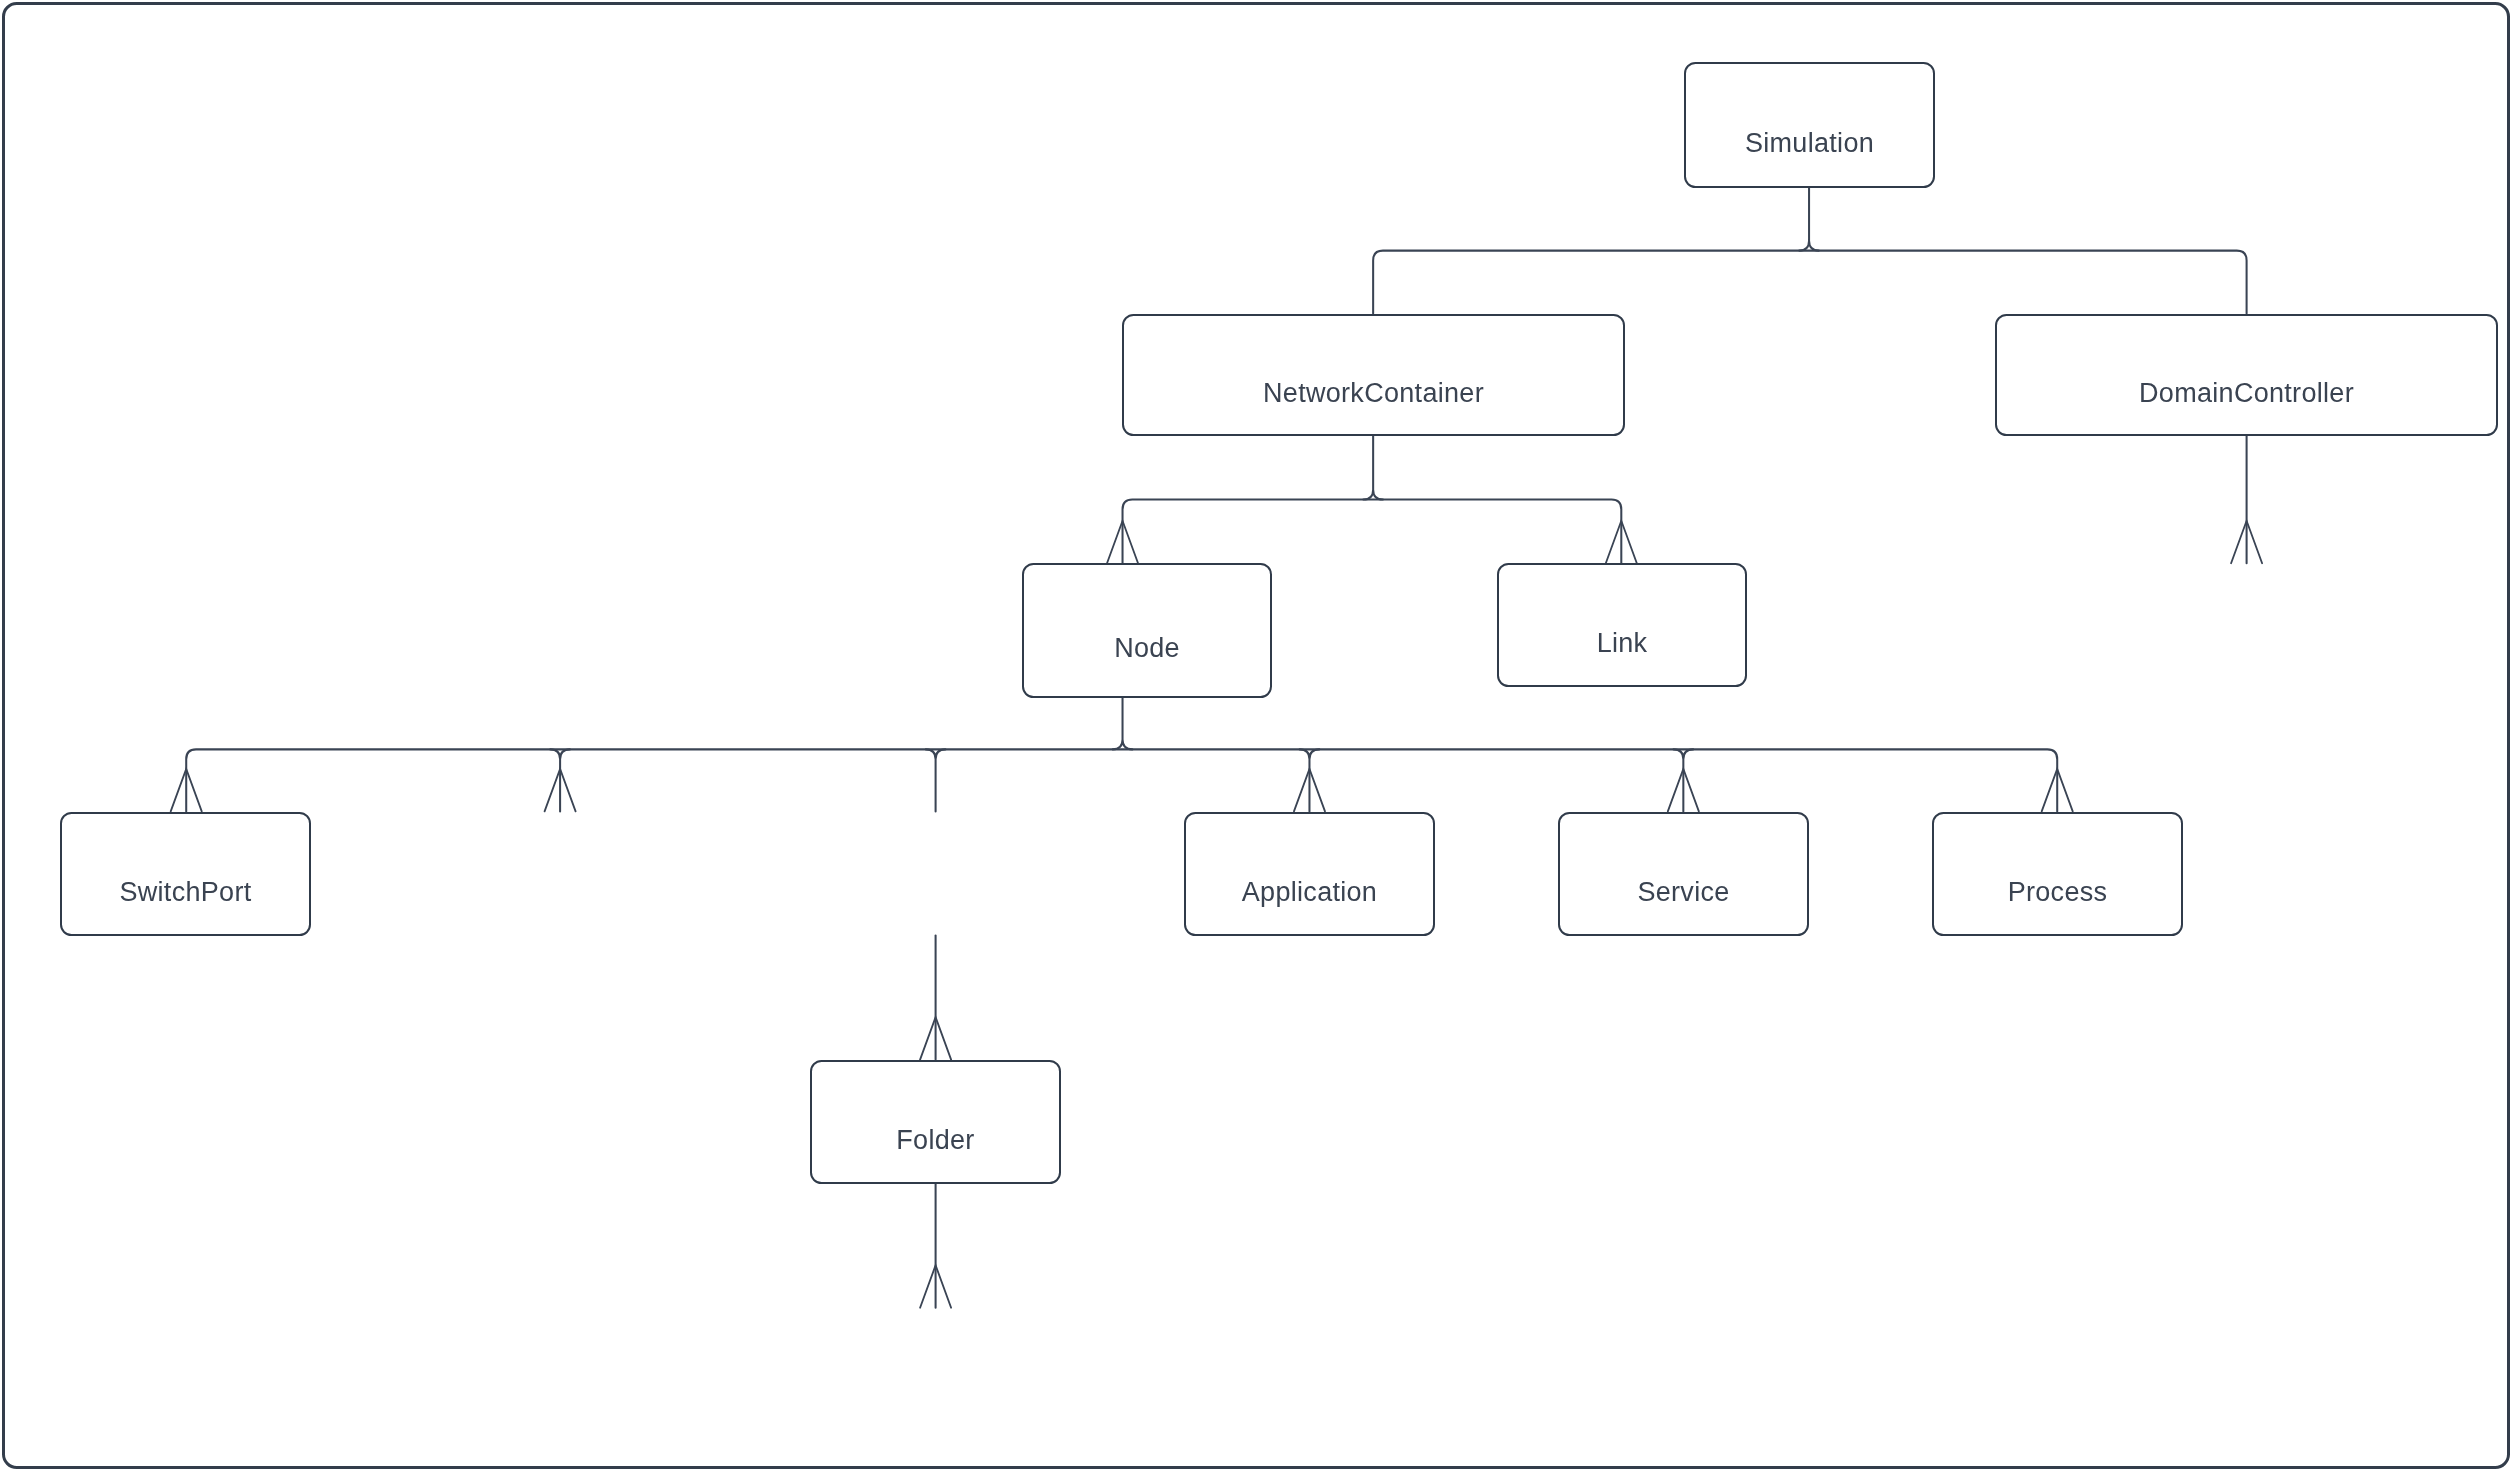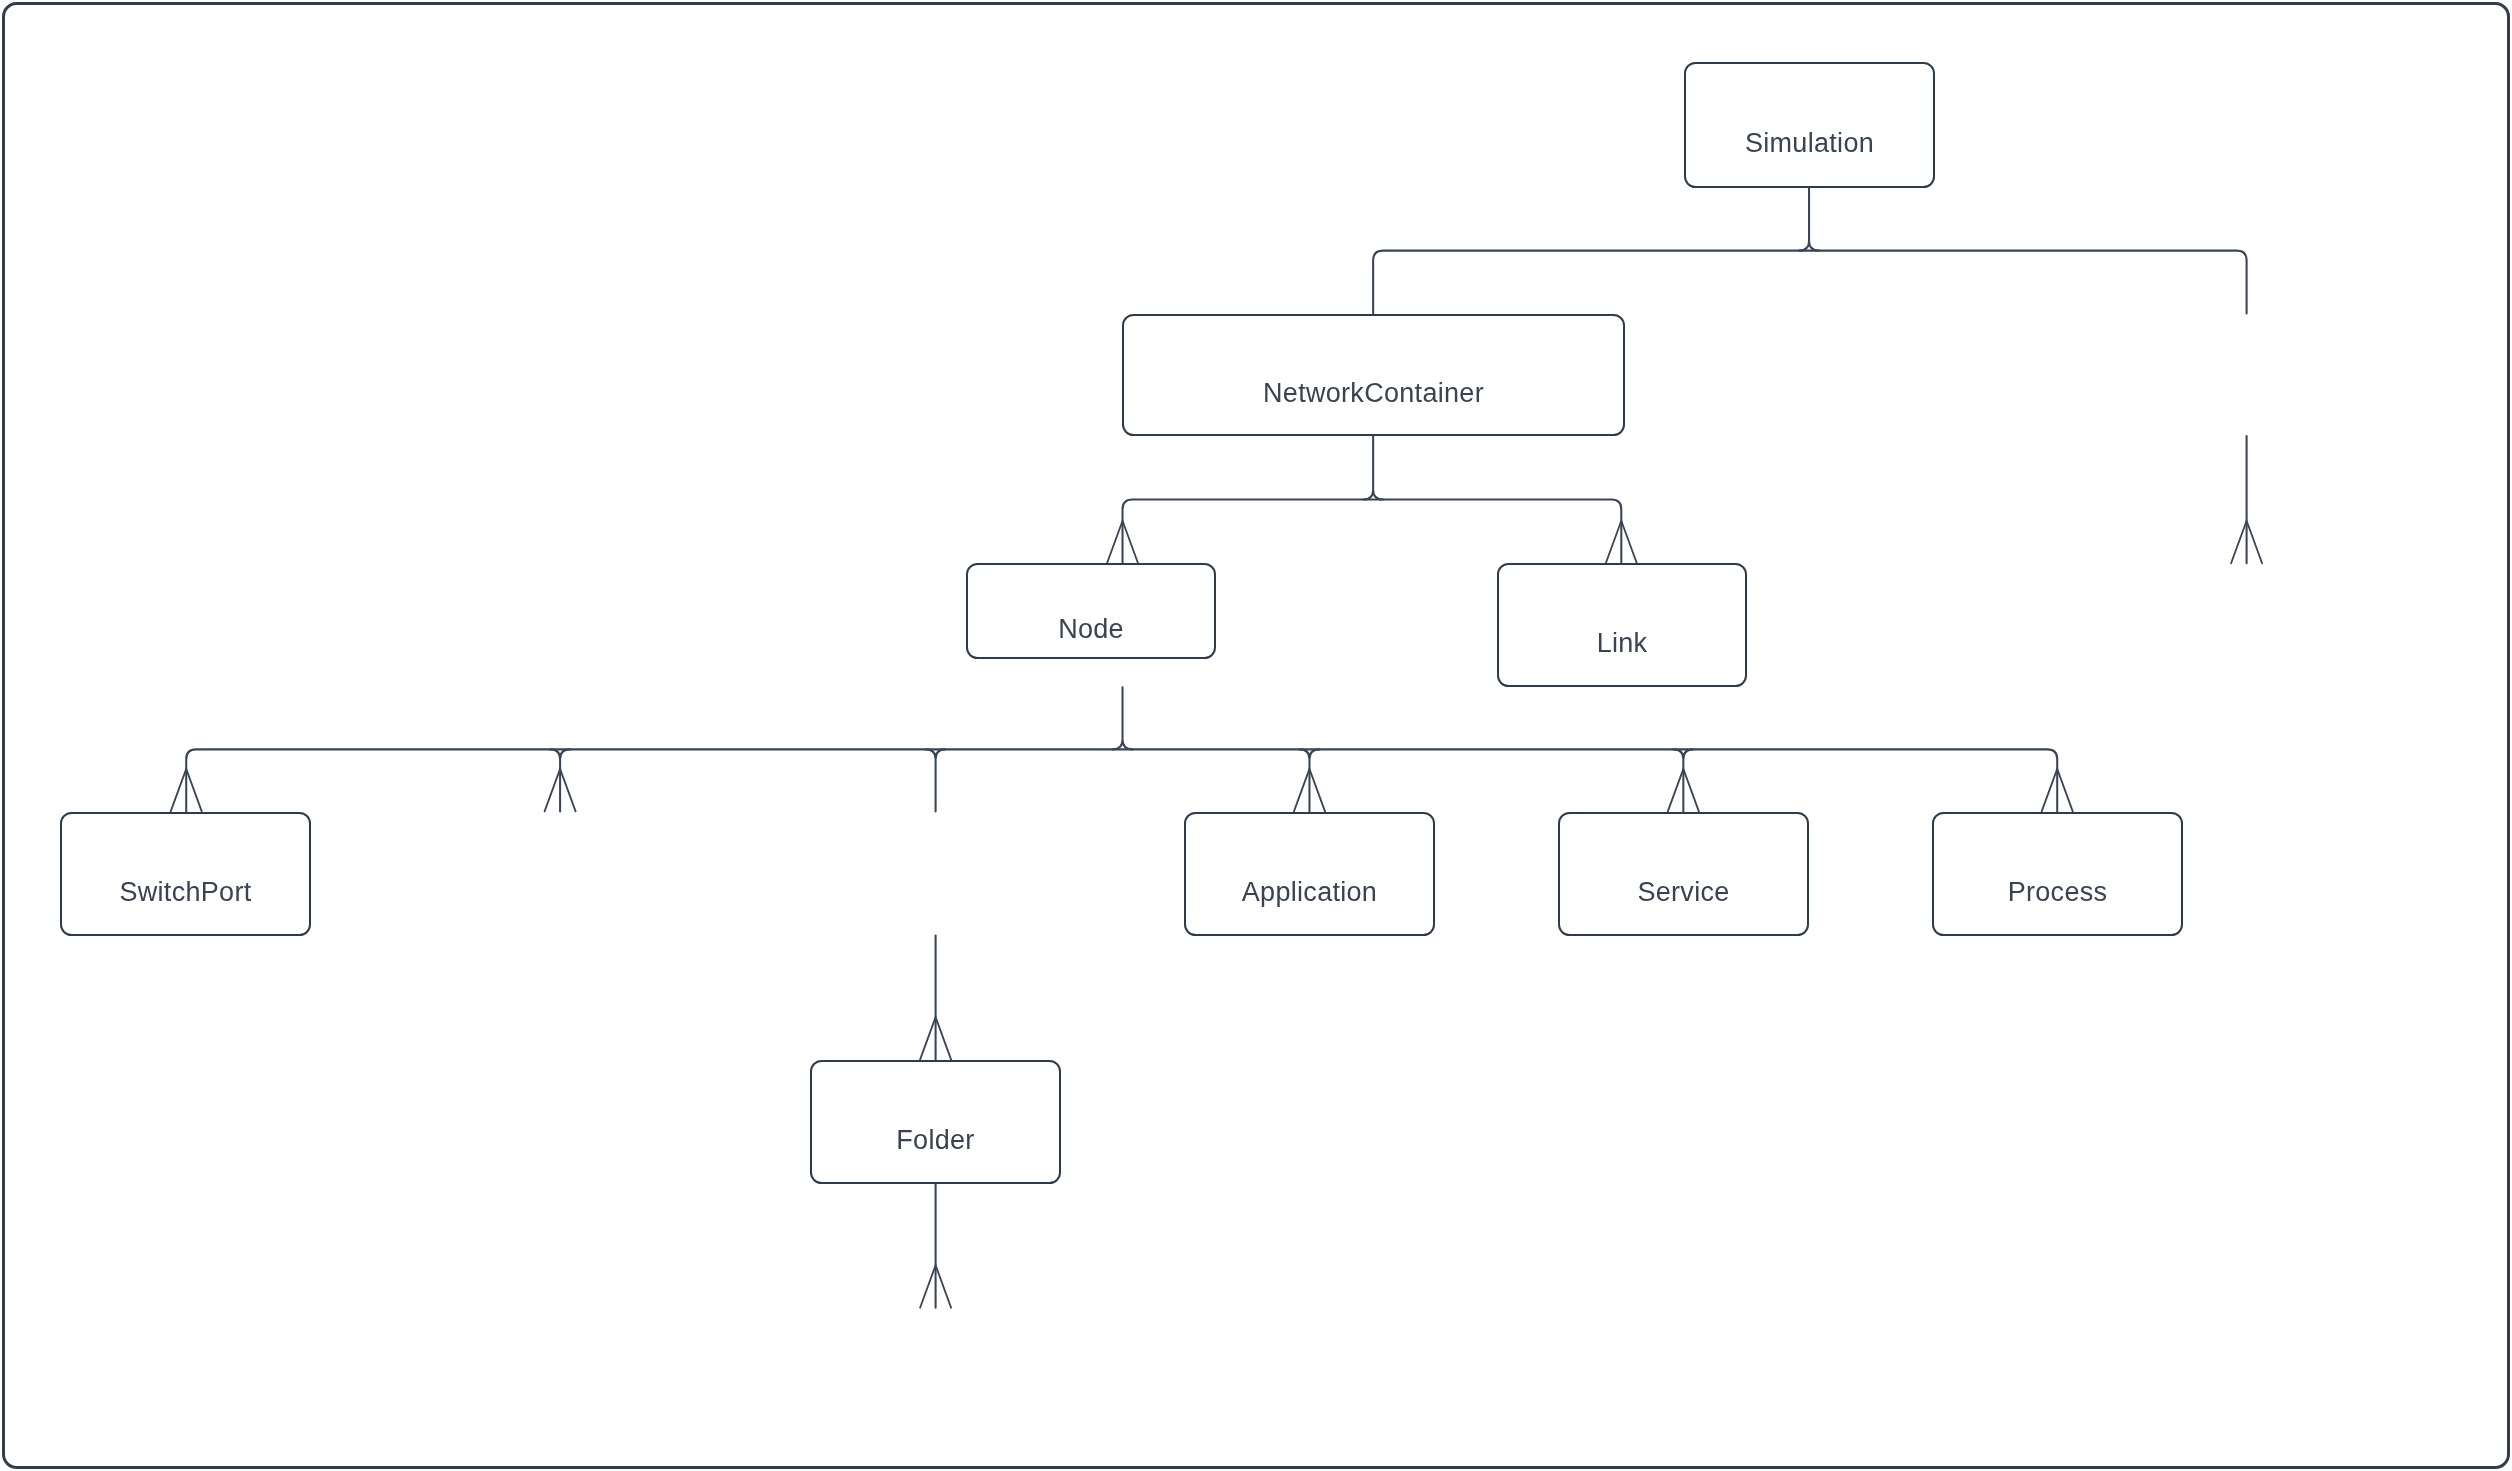--- a/index.html
+++ b/index.html
@@ -87,22 +87,25 @@
   </svg>
 
   <div class="box" style="left:1684px; top:62px; width:251px; height:126px">
     <span>Simulation</span>
   </div>
 
   <div class="box" style="left:1122px; top:314px; width:503px; height:122px">
     <span>NetworkContainer</span>
   </div>
 
+  <div class="box" style="left:1995px; top:314px; width:503px; height:122px">
+    <span>DomainController</span>
+  </div>
 
-  <div class="box" style="left:966px; top:563px; width:250px; height:96px">
+  <div class="box" style="left:1022px; top:563px; width:250px; height:135px">
     <span>Node</span>
   </div>
 
   <div class="box" style="left:1497px; top:563px; width:250px; height:124px">
     <span>Link</span>
   </div>
 
 
   <div class="box" style="left:60px; top:812px; width:251px; height:124px">
     <span>SwitchPort</span>

